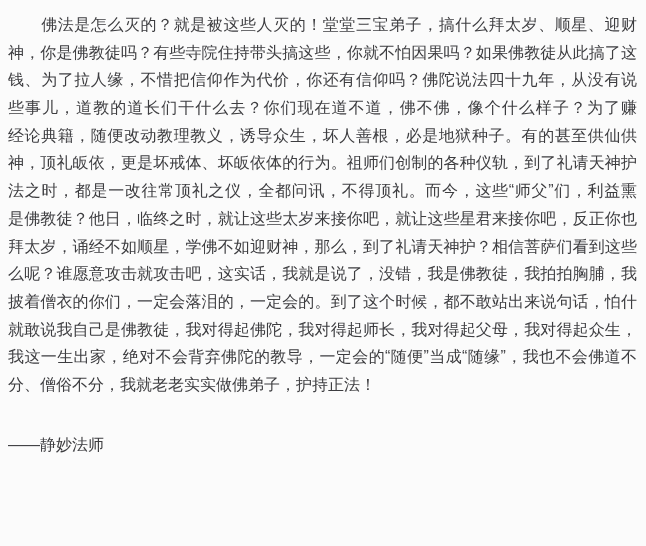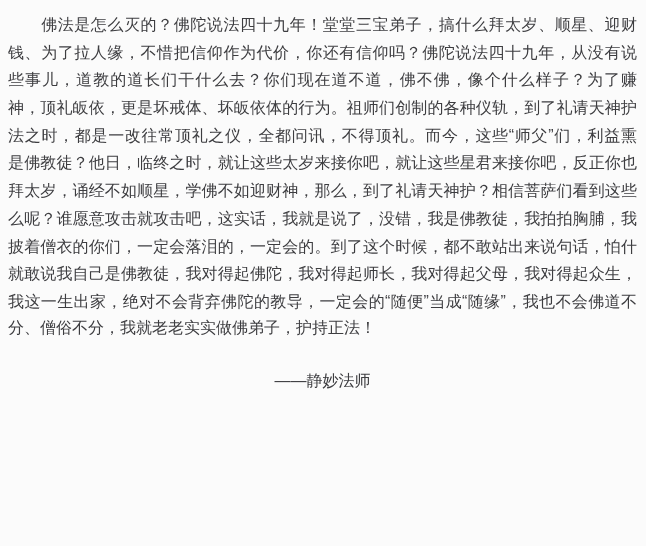--- a/index.html
+++ b/index.html
@@ -24,35 +24,36 @@
   }
   .line {
     height: 27.7px;
     overflow: hidden;
     text-align: justify;
     
     text-align-last: justify;
   }
   .line.last {
     text-align-last: left;
-    font-family: Liberation Mono, monospace;
   }
   .signature {
-    margin-top: 24px;
-    text-align: center;
+    margin-top: 32px;
+    text-align: left;
   }
 </style>
 </head>
 <body>
 
 <div class="page">
   <div>
-      <div class="line">　　佛法是怎么灭的？佛陀说法四十九年！堂堂三宝弟子，搞什么拜太岁、顺星、迎财</div>
+      <div class="line">　　佛法是怎么灭的？就是被这些人灭的！堂堂三宝弟子，搞什么拜太岁、顺星、迎财</div>
+      <div class="line">神，你是佛教徒吗？有些寺院住持带头搞这些，你就不怕因果吗？如果佛教徒从此搞了这</div>
       <div class="line">钱、为了拉人缘，不惜把信仰作为代价，你还有信仰吗？佛陀说法四十九年，从没有说</div>
       <div class="line">些事儿，道教的道长们干什么去？你们现在道不道，佛不佛，像个什么样子？为了赚</div>
+      <div class="line">经论典籍，随便改动教理教义，诱导众生，坏人善根，必是地狱种子。有的甚至供仙供</div>
       <div class="line">神，顶礼皈依，更是坏戒体、坏皈依体的行为。祖师们创制的各种仪轨，到了礼请天神护</div>
       <div class="line">法之时，都是一改往常顶礼之仪，全都问讯，不得顶礼。而今，这些“师父”们，利益熏</div>
       <div class="line">是佛教徒？他日，临终之时，就让这些太岁来接你吧，就让这些星君来接你吧，反正你也</div>
       <div class="line">拜太岁，诵经不如顺星，学佛不如迎财神，那么，到了礼请天神护？相信菩萨们看到这些</div>
       <div class="line">么呢？谁愿意攻击就攻击吧，这实话，我就是说了，没错，我是佛教徒，我拍拍胸脯，我</div>
       <div class="line">披着僧衣的你们，一定会落泪的，一定会的。到了这个时候，都不敢站出来说句话，怕什</div>
       <div class="line">就敢说我自己是佛教徒，我对得起佛陀，我对得起师长，我对得起父母，我对得起众生，</div>
       <div class="line">我这一生出家，绝对不会背弃佛陀的教导，一定会的“随便”当成“随缘”，我也不会佛道不</div>
       <div class="line last">分、僧俗不分，我就老老实实做佛弟子，护持正法！</div>
     </div>

